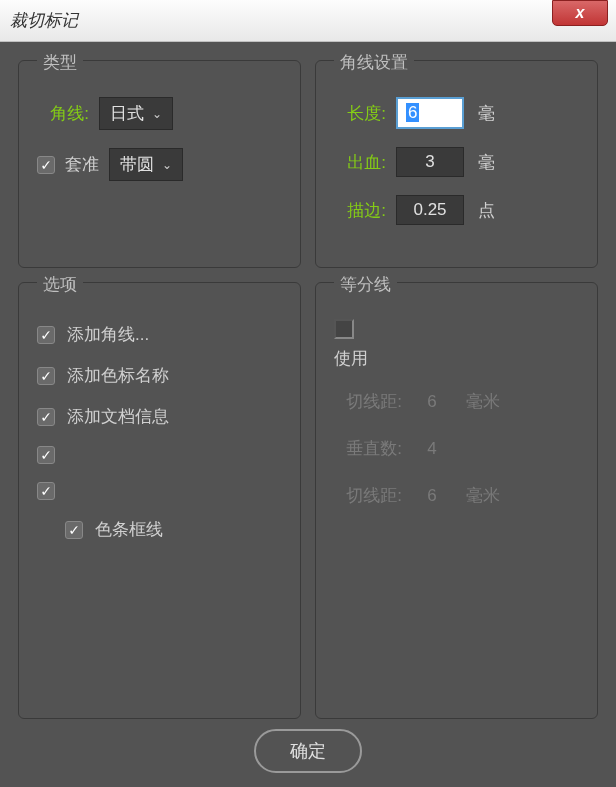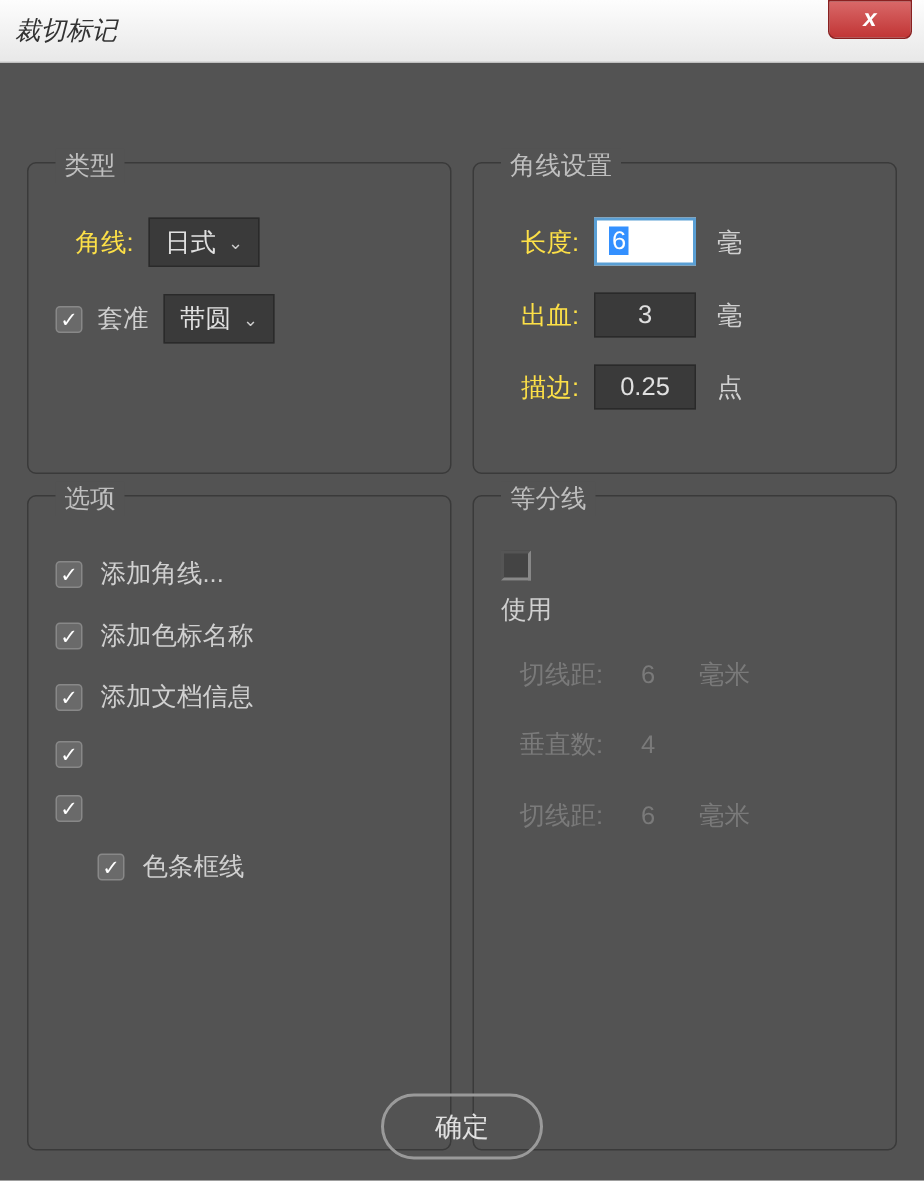--- a/index.html
+++ b/index.html
@@ -79,21 +79,21 @@
       display: inline-block;
       margin-bottom: -12px;
     }
     .row {
       display: flex;
       align-items: center;
       margin-bottom: 18px;
       gap: 10px;
     }
     .row-label {
-      color: #fde047;
+      color: #84cc16;
       min-width: 52px;
       text-align: right;
     }
     .row-unit {
       color: #d0d0d0;
       margin-left: 4px;
     }
     .dropdown {
       background: #3a3a3a;
       border: 1px solid #2a2a2a;
@@ -221,21 +221,21 @@
 
 <div class="window">
   <div class="titlebar">
     <span class="titlebar-title">裁切标记</span>
     <div class="close-btn">
       <span>x</span>
     </div>
   </div>
 
   <div class="content">
-    <div style="display:flex; gap:14px; height: calc(100% - 56px); margin-top: 48px;">
+    <div style="display:flex; gap:14px; height: calc(100% - 56px);">
 
       <div class="left-col" style="flex:1;">
 
         <div class="panel" style="height:208px;">
           <div class="panel-legend">类型</div>
           <div class="row">
             <span class="row-label">角线:</span>
             <div class="dropdown">
               <span>日式</span>
               <span class="chevron-down">⌄</span>

